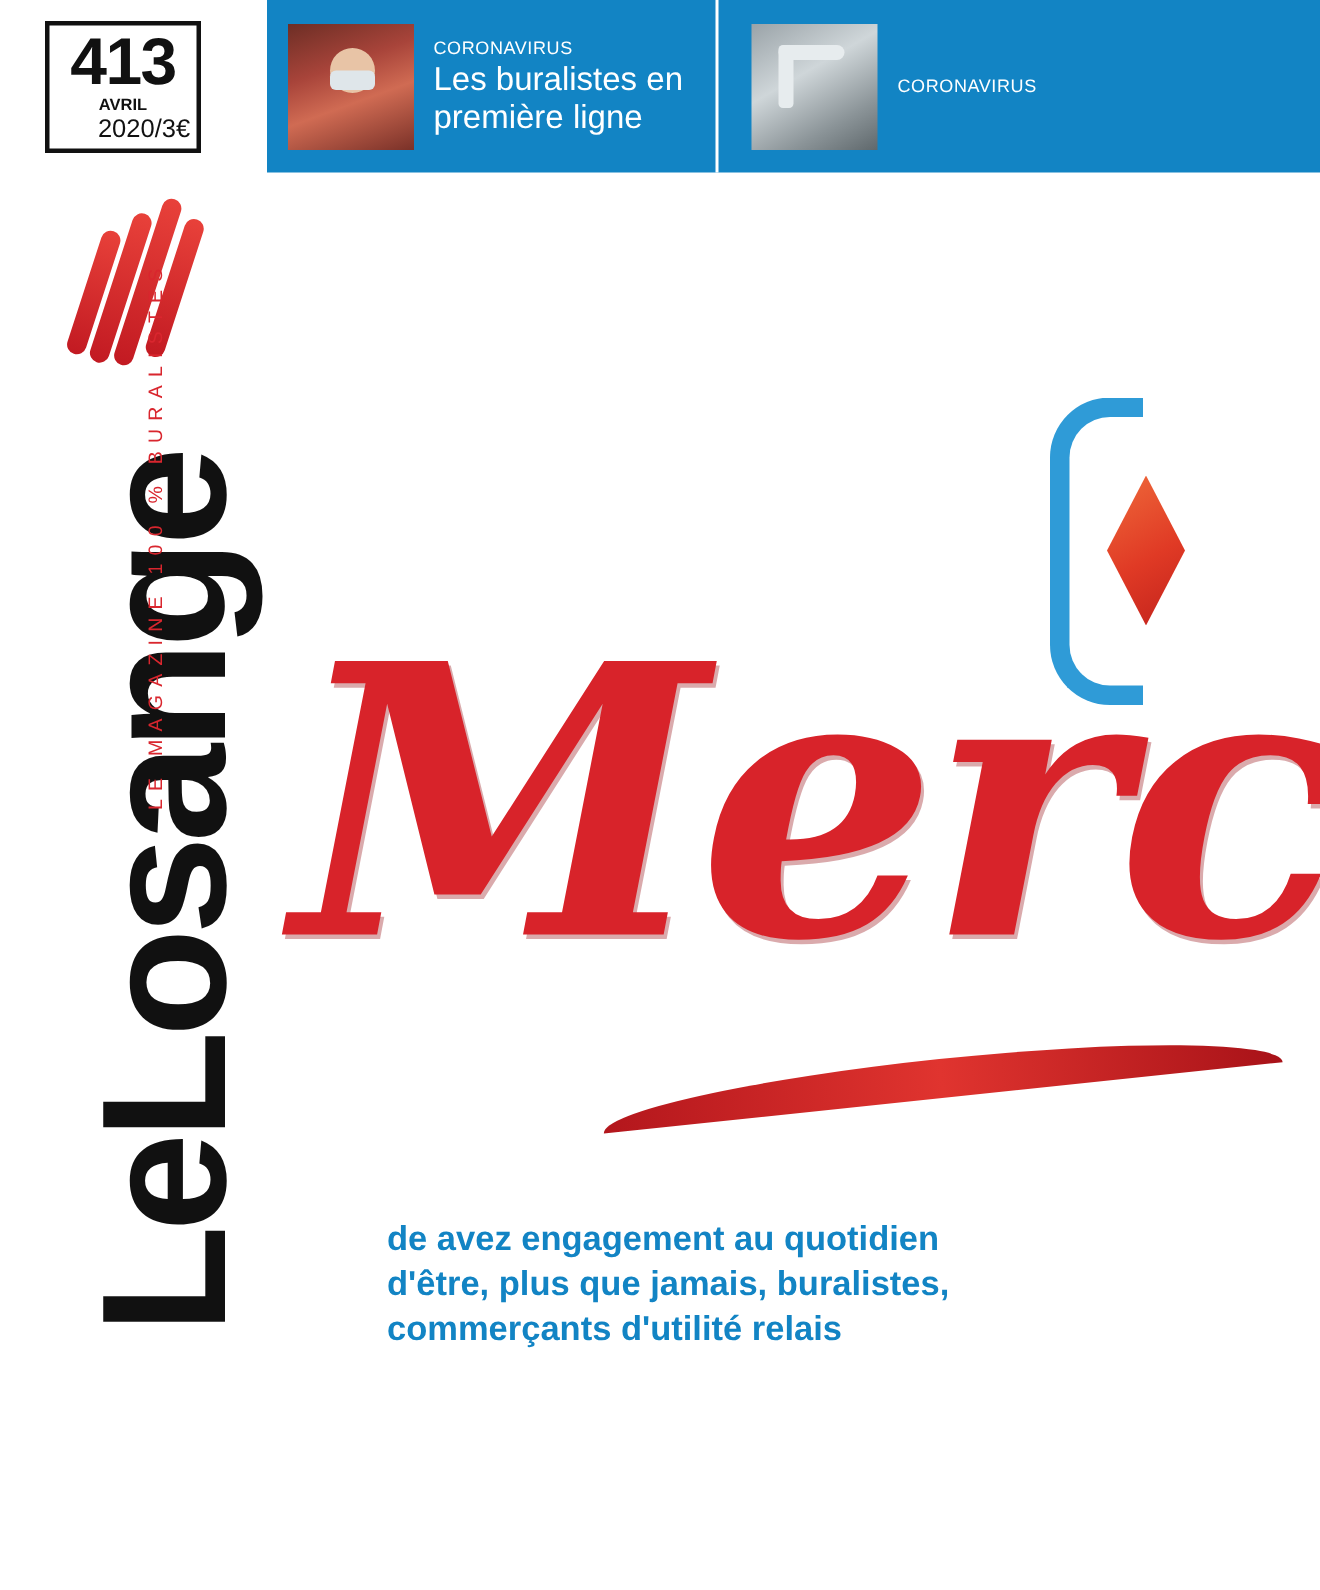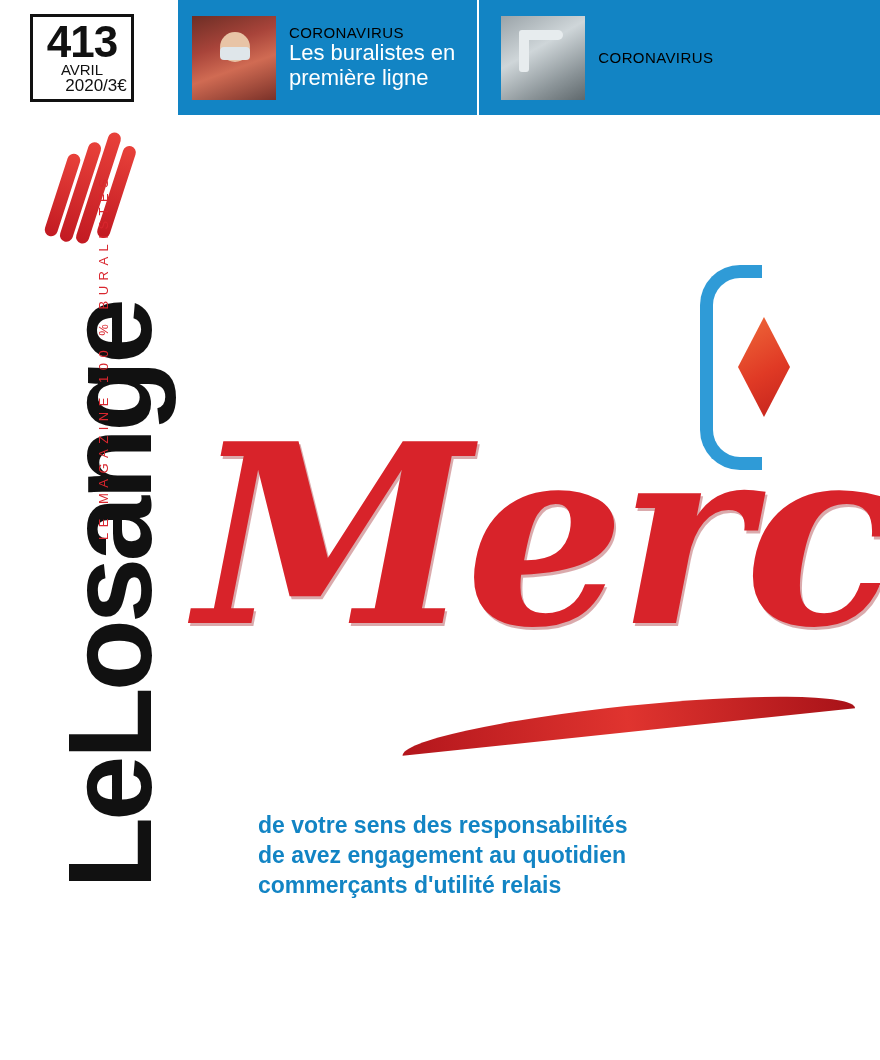--- a/index.html
+++ b/index.html
@@ -30,22 +30,22 @@
     font-size: 44px;
     font-weight: bold;
     line-height: 44px;
     letter-spacing: -1px;
     color: #111;
     margin-top: 3px;
     font-family: "Liberation Sans", sans-serif;
     text-align: center;
   }
   #issue-month {
-    font-size: 15px;
-    font-weight: normal;
+    font-size: 11px;
+    font-weight: bold;
     line-height: 12px;
     color: #111;
     letter-spacing: 0px;
   }
   #issue-year {
     font-size: 17px;
     line-height: 20px;
     color: #111;
     font-family: "Liberation Sans", sans-serif;
     padding-left: 28px;
@@ -79,24 +79,24 @@
     height: 84px;
     flex: 0 0 84px;
     overflow: hidden;
     position: relative;
   }
   .teaser-text {
     margin-left: 13px;
     color: #ffffff;
   }
   .teaser-kicker {
-    font-size: 15px;
+    font-size: 12px;
     letter-spacing: .4px;
     line-height: 15px;
-    color: #000000;
+    color: #ffffff;
   }
   .teaser-title {
     font-size: 22px;
     line-height: 25px;
     font-weight: normal;
     color: #ffffff;
     white-space: pre-line;
   }
 
   
@@ -314,16 +314,16 @@
   <div id="emblem-arc"></div>
   <div id="emblem-diamond"></div>
 </div>
 
 <div id="merci">
   <div id="merci-word">Merci</div>
   <div id="merci-underline"></div>
 </div>
 
 <div id="subhead">
-  <div>de votre sens des responsabilités</div>
   <div>de avez engagement au quotidien</div>
+  <div>d'être, plus que jamais, buralistes,</div>
   <div>commerçants d'utilité relais</div>
 </div>
 
 </body></html>

